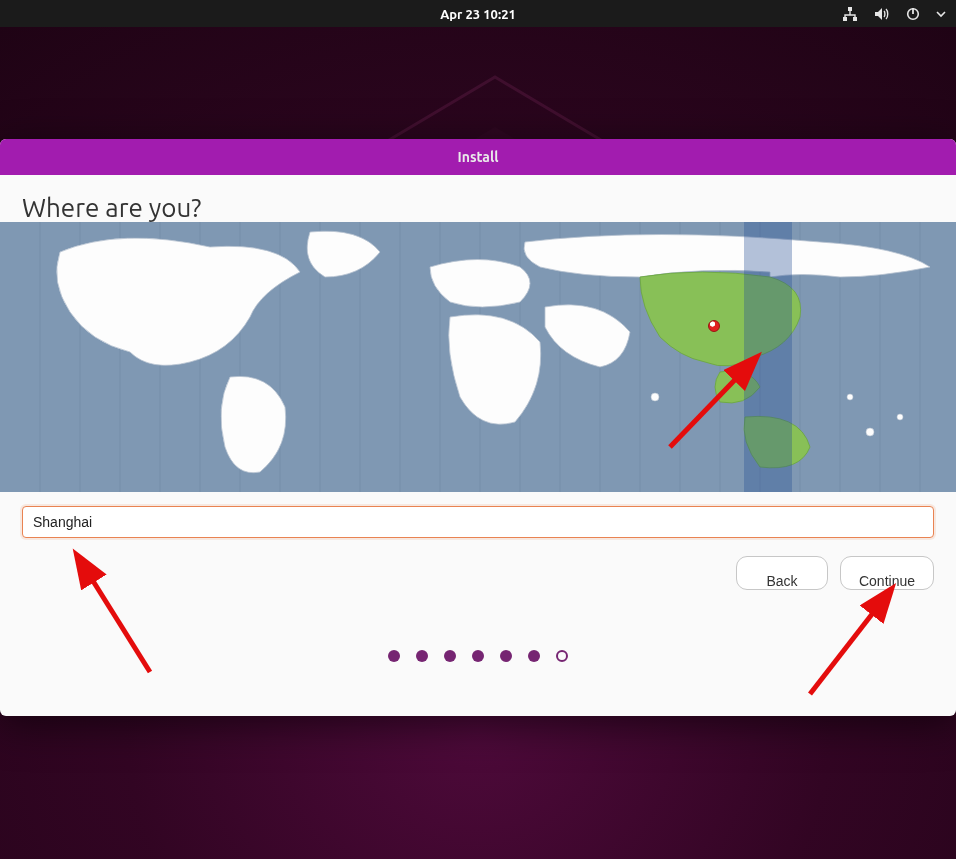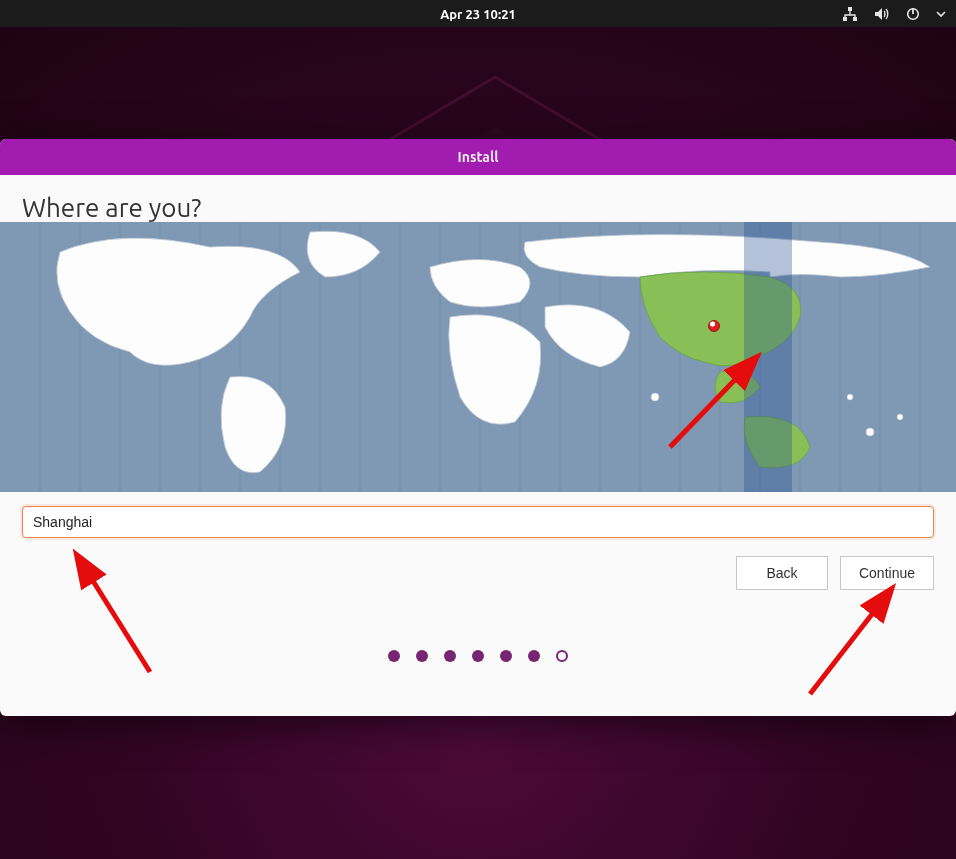--- a/index.html
+++ b/index.html
@@ -131,24 +131,24 @@
   }
 
   .btn-row {
     display: flex;
     justify-content: flex-end;
     gap: 12px;
   }
   .btn {
     min-width: 92px;
     height: 34px;
-    padding: 8px 18px;
+    padding: 16px 18px;
     background: #fff;
     border: 1px solid #c7c7c7;
-    border-radius: 0;
+    border-radius: 11px;
     font-size: 14px;
     color: #333;
     cursor: pointer;
   }
 
   .dots {
     display: flex;
     justify-content: center;
     gap: 16px;
     margin-top: 60px;

